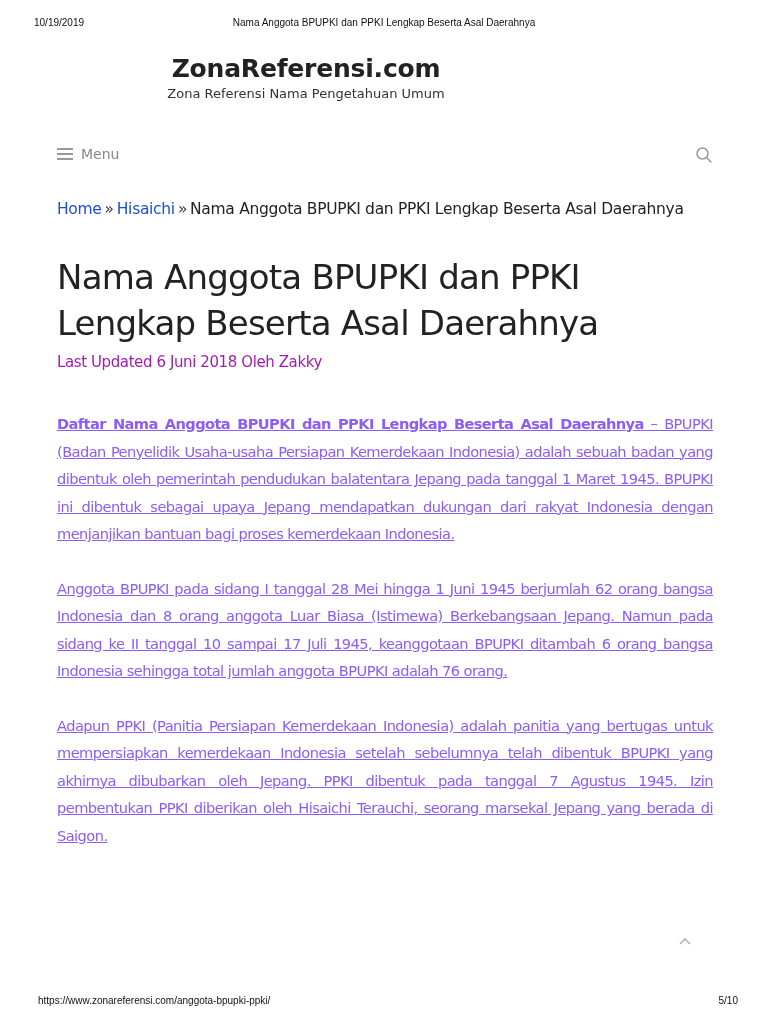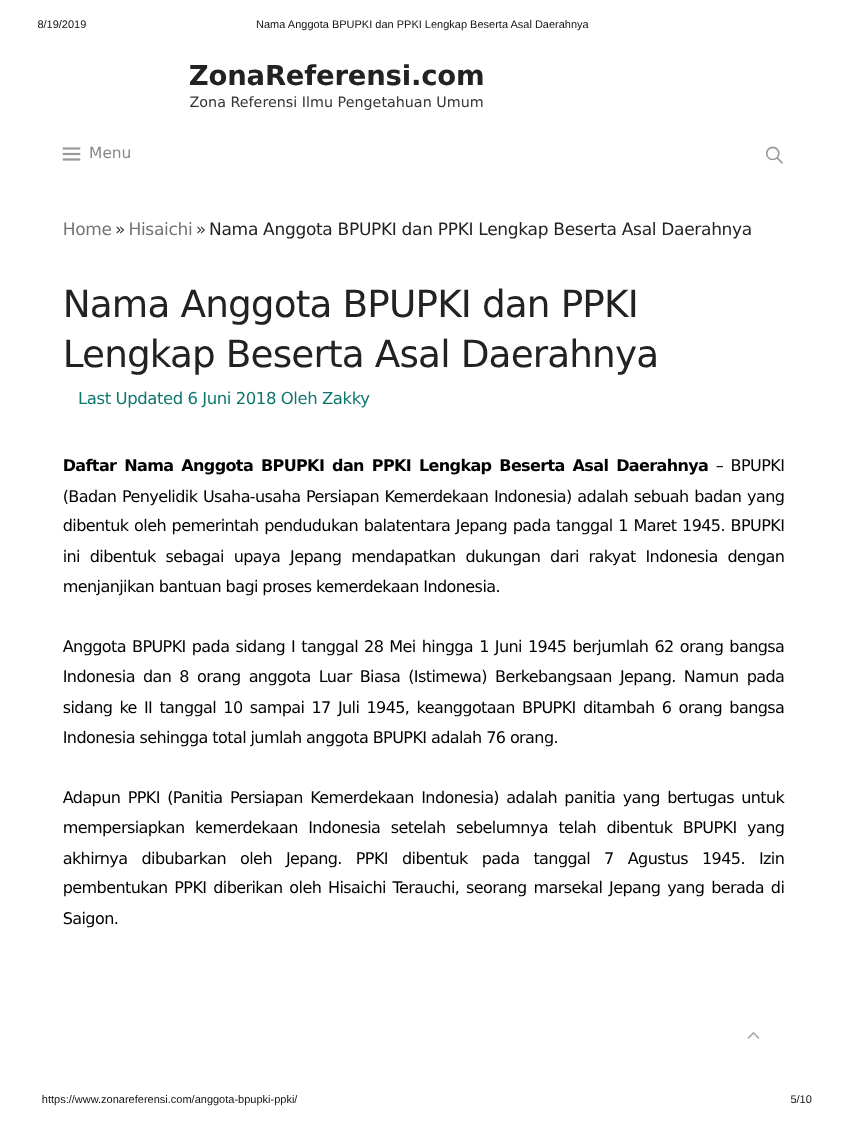--- a/index.html
+++ b/index.html
@@ -14,77 +14,77 @@
     .print-header .date { position: absolute; left: 34px; top: 0; }
     .print-header .doc-title { position: absolute; left: 0; width: 768px; text-align: center; top: 0; }
     .site-header { position: absolute; top: 54px; left: 0; width: 612px; text-align: center; }
     .site-title {
       font-family: "DejaVu Sans", sans-serif; font-weight: bold; font-size: 25px;
       color: #222; letter-spacing: -0.2px; display: inline-block; text-decoration: none;
     }
     .site-tagline {
       font-family: "DejaVu Sans", sans-serif; font-size: 13px; color: #333; margin-top: 3px;
     }
-    .nav-bar { position: absolute; top: 130px; left: 57px; width: 656px; height: 24px; }
+    .nav-bar { position: absolute; top: 144px; left: 57px; width: 656px; height: 24px; }
     .menu-toggle {
       position: absolute; left: 0; top: 2px; display: flex; align-items: center; gap: 8px;
       color: #888; font-family: "DejaVu Sans", sans-serif; font-size: 14px; cursor: pointer;
     }
     .hamburger { width: 16px; height: 12px; position: relative; }
     .hamburger span { position: absolute; left: 0; width: 16px; height: 2px; background: #999; }
     .hamburger span:nth-child(1) { top: 0; }
     .hamburger span:nth-child(2) { top: 5px; }
     .hamburger span:nth-child(3) { top: 10px; }
     .search-toggle { position: absolute; right: 0; top: 2px; width: 18px; height: 18px; cursor: pointer; }
     .breadcrumb {
       position: absolute; top: 200px; left: 57px; width: 680px;
       font-family: "DejaVu Sans", sans-serif; font-size: 15.5px; color: #222; white-space: nowrap;
       letter-spacing: -0.3px;
     }
-    .breadcrumb a { color: #737373; text-decoration: none; }
+    .breadcrumb a { color: #1d4ed8; text-decoration: none; }
     .breadcrumb .sep { color: #333; margin: 0 3px; }
     .entry-title {
       position: absolute; top: 254px; left: 57px; width: 660px; margin: 0;
       font-family: "DejaVu Sans", sans-serif; font-weight: normal; font-size: 34px;
       line-height: 46px; color: #222; letter-spacing: -0.8px;
     }
     .entry-meta {
-      position: absolute; top: 353px; left: 71px;
-      font-family: "DejaVu Sans", sans-serif; font-size: 15px; color: #0f766e; letter-spacing: -0.4px;
+      position: absolute; top: 353px; left: 57px;
+      font-family: "DejaVu Sans", sans-serif; font-size: 15px; color: #a21caf; letter-spacing: -0.4px;
     }
     .entry-content {
       position: absolute; top: 410px; left: 57px; width: 656px;
       font-family: "DejaVu Sans", sans-serif; font-size: 14.6px; line-height: 27.5px;
-      color: #000000; text-align: justify; letter-spacing: -0.55px;
+      color: #8b5cf6; text-align: justify; letter-spacing: -0.55px; text-decoration: underline;
     }
     .entry-content p { margin: 0 0 27px 0; }
     .entry-content p strong { font-weight: bold; letter-spacing: -0.6px; }
     .scroll-top {
       position: absolute; top: 934px; left: 676px; width: 18px; height: 14px;
       background: #fff; cursor: pointer;
     }
     .print-footer {
       position: absolute; top: 995px; left: 4px; width: 768px; height: 14px;
       font-size: 10px; color: #111; font-family: "Liberation Sans", sans-serif;
     }
     .print-footer .url { position: absolute; left: 34px; top: 0; }
     .print-footer .page { position: absolute; right: 34px; top: 0; }
     .clip-bottom { position: absolute; top: 988px; left: 0; width: 768px; height: 36px; background: #fff; }
   </style>
 </head>
 <body>
 
 <div class="print-header">
-  <span class="date">8/19/2019</span>
+  <span class="date">10/19/2019</span>
   <span class="doc-title">Nama Anggota BPUPKI dan PPKI Lengkap Beserta Asal Daerahnya</span>
 </div>
 
 <header class="site-header">
   <a class="site-title">ZonaReferensi.com</a>
-  <div class="site-tagline">Zona Referensi Ilmu Pengetahuan Umum</div>
+  <div class="site-tagline">Zona Referensi Nama Pengetahuan Umum</div>
 </header>
 
 <nav class="nav-bar">
   <div class="menu-toggle">
     <span class="hamburger">
         <span></span>
         <span></span>
         <span></span>
       </span>
     <span>Menu</span>

